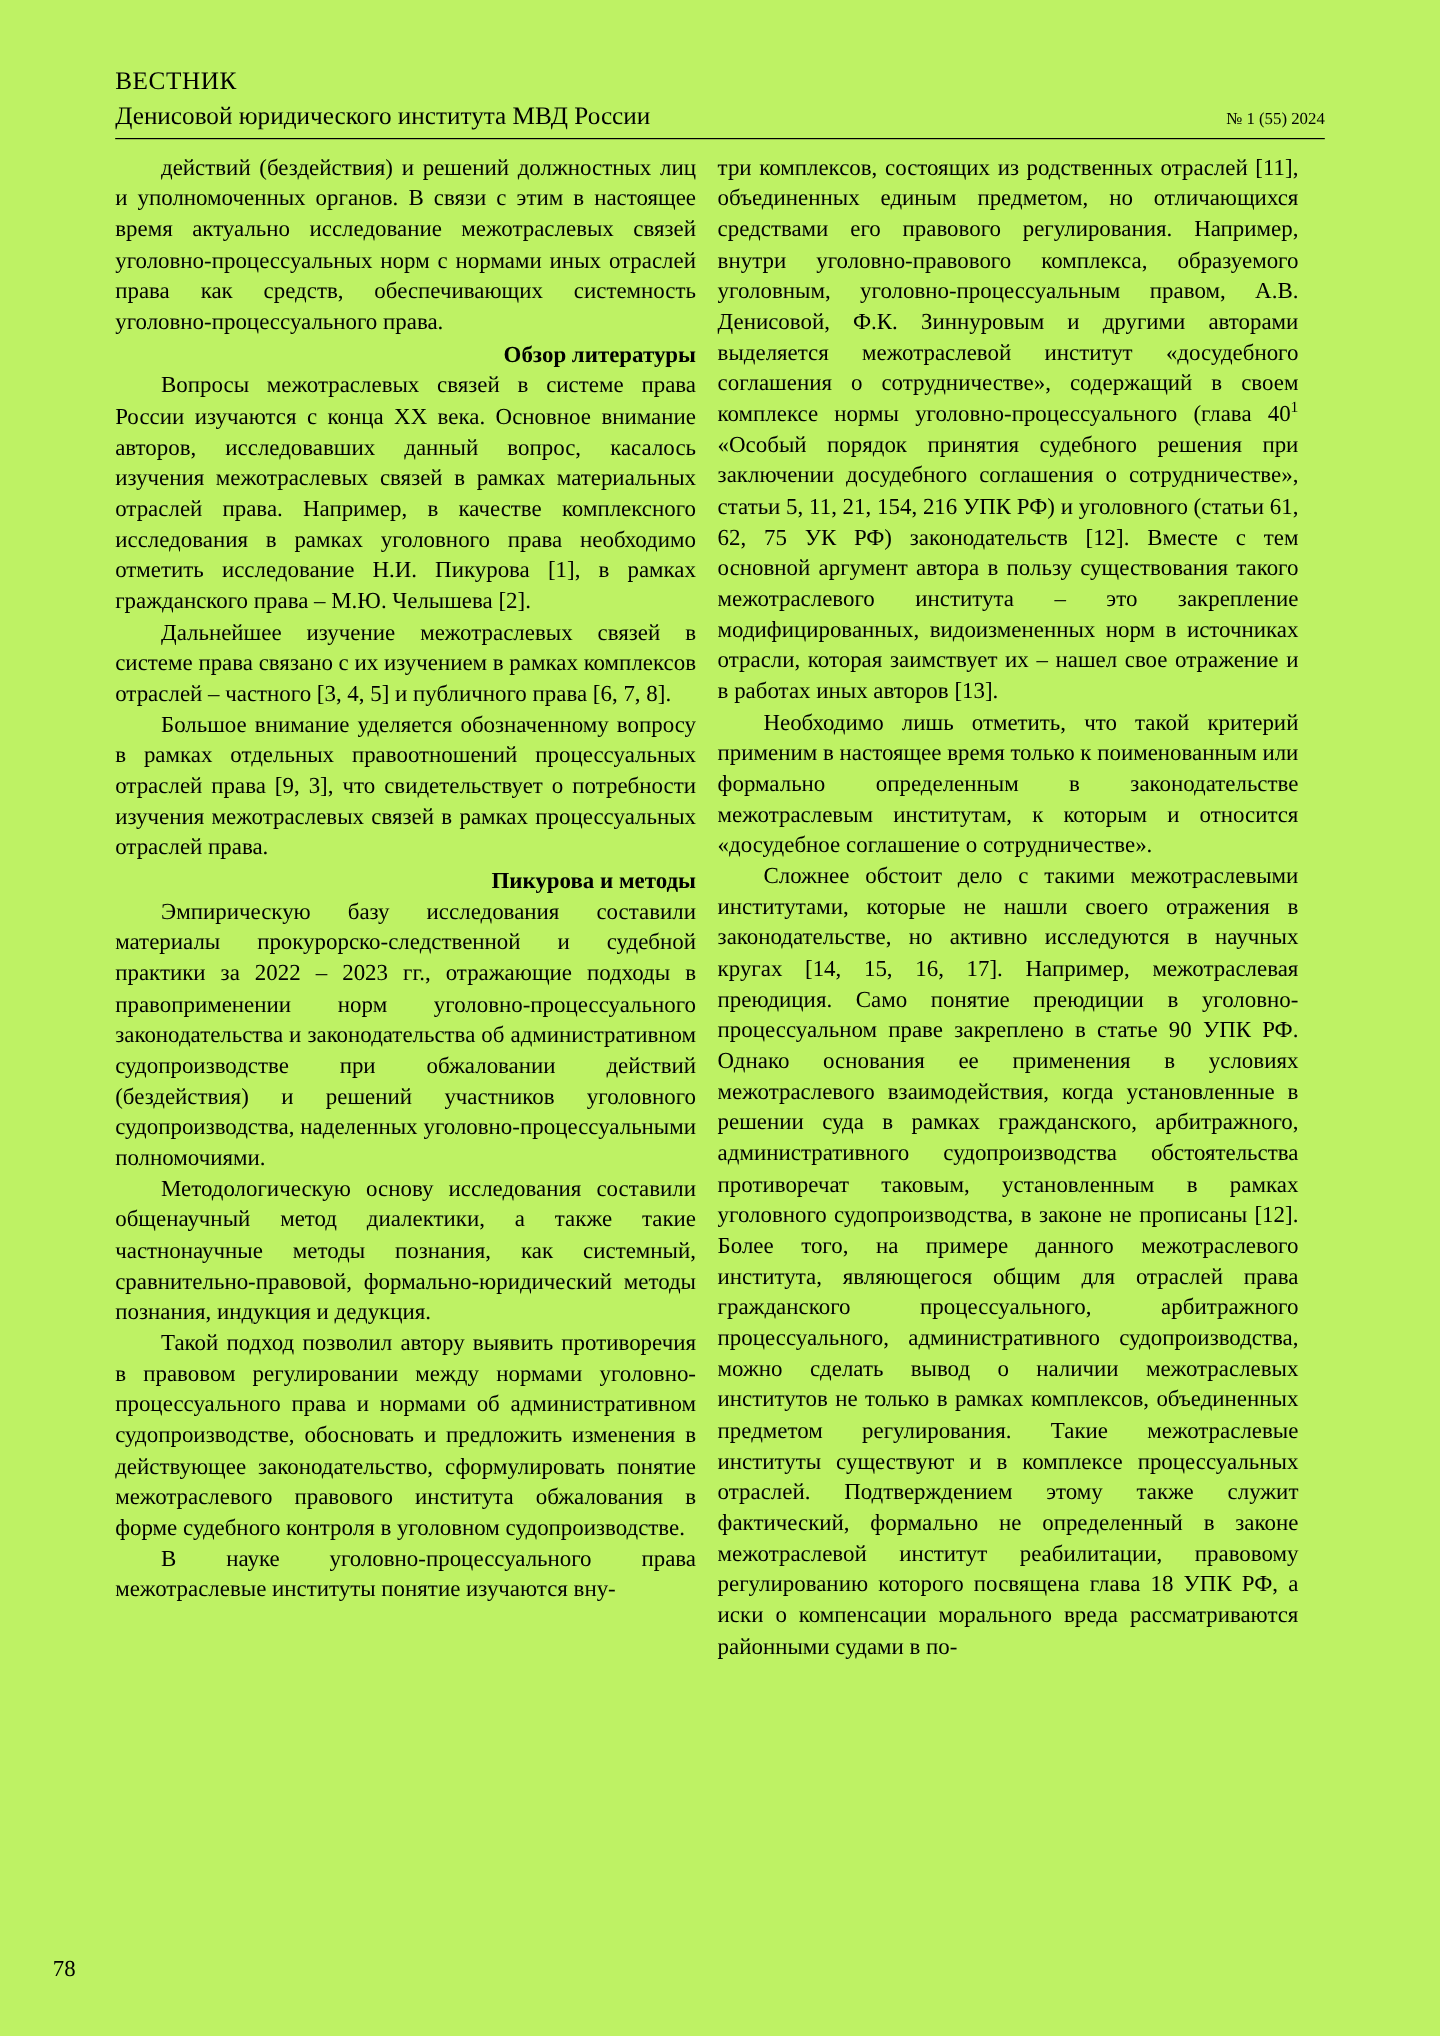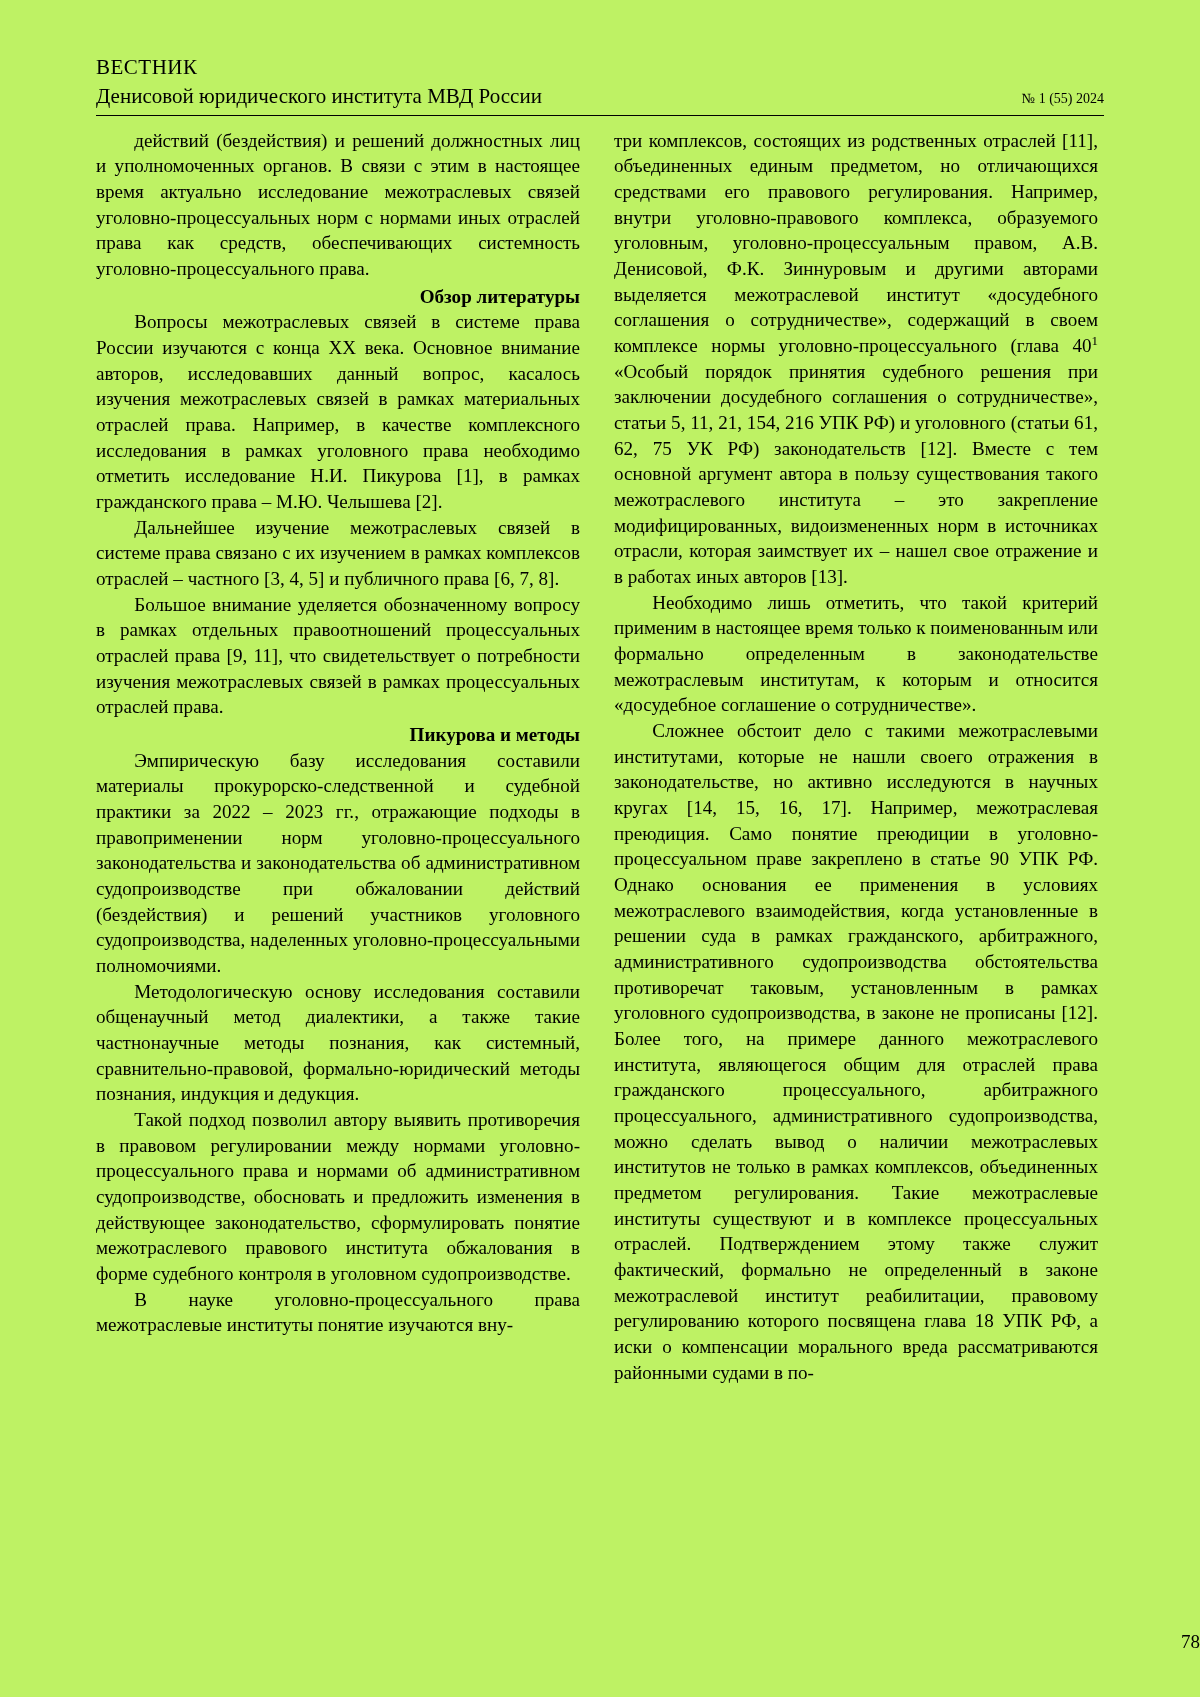--- a/index.html
+++ b/index.html
@@ -39,21 +39,21 @@
     font-size: 14px;
     white-space: nowrap;
   }
   .rule {
     border-bottom: 1.6px solid #000;
     margin-top: 5px;
     margin-bottom: 12px;
   }
   .columns {
     display: flex;
-    gap: 34px;
+    gap: 18px;
     align-items: flex-start;
   }
   .col {
     width: 484px;
     font-size: 19.1px;
     line-height: 1.345;
     text-align: justify;
     text-justify: inter-word;
     hyphens: manual;
   }
@@ -69,21 +69,21 @@
     font-weight: bold;
     text-align: right;
     margin: 2px 0 0 0;
     line-height: 1.345;
   }
   .footer {
     position: absolute;
     left: 0;
     right: 0;
     bottom: 44px;
-    text-align: right;
+    text-align: left;
     font-size: 19px;
     padding-left: 44px;
   }
   sup {
     font-size: 0.68em;
     vertical-align: super;
     line-height: 0;
   }
 </style>
 </head>
@@ -100,21 +100,21 @@
     <div class="rule"></div>
   </div>
 
   <div class="columns">
 
     <div class="col">
       <p>действий (бездействия) и решений должностных лиц и уполномоченных органов. В связи с этим в настоящее время актуально исследование межотраслевых связей уголовно-процессуальных норм с нормами иных отраслей права как средств, обеспечивающих системность уголовно-процессуального права.</p>
       <h2 class="section">Обзор литературы</h2>
       <p>Вопросы межотраслевых связей в системе права России изучаются с конца XX века. Основное внимание авторов, исследовавших данный вопрос, касалось изучения межотраслевых связей в рамках материальных отраслей права. Например, в качестве комплексного исследования в рамках уголовного права необходимо отметить исследование Н.И. Пикурова [1], в рамках гражданского права – М.Ю. Челышева [2].</p>
       <p>Дальнейшее изучение межотраслевых связей в системе права связано с их изучением в рамках комплексов отраслей – частного [3, 4, 5] и публичного права [6, 7, 8].</p>
-      <p>Большое внимание уделяется обозначенному вопросу в рамках отдельных правоотношений процессуальных отраслей права [9, 11], что свидетельствует о потребности изучения межотраслевых связей в рамках процессуальных отраслей права.</p>
+      <p>Большое внимание уделяется обозначенному вопросу в рамках отдельных правоотношений процессуальных отраслей права [9, 3], что свидетельствует о потребности изучения межотраслевых связей в рамках процессуальных отраслей права.</p>
       <h2 class="section">Пикурова и методы</h2>
       <p>Эмпирическую базу исследования составили материалы прокурорско-следственной и судебной практики за 2022 – 2023 гг., отражающие подходы в правоприменении норм уголовно-процессуального законодательства и законодательства об административном судопроизводстве при обжаловании действий (бездействия) и решений участников уголовного судопроизводства, наделенных уголовно-процессуальными полномочиями.</p>
       <p>Методологическую основу исследования составили общенаучный метод диалектики, а также такие частнонаучные методы познания, как системный, сравнительно-правовой, формально-юридический методы познания, индукция и дедукция.</p>
       <p>Такой подход позволил автору выявить противоречия в правовом регулировании между нормами уголовно-процессуального права и нормами об административном судопроизводстве, обосновать и предложить изменения в действующее законодательство, сформулировать понятие межотраслевого правового института обжалования в форме судебного контроля в уголовном судопроизводстве.</p>
       <p>В науке уголовно-процессуального права межотраслевые институты понятие изучаются вну-</p>
     </div>
 
     <div class="col">
       <p class="noindent"><span>три комплексов, состоящих из родственных отраслей [11], объединенных единым предметом, но отличающихся средствами его правового регулирования. Например, внутри уголовно-правового комплекса, образуемого уголовным, уголовно-процессуальным правом, А.В. Денисовой, Ф.К. Зиннуровым и другими авторами выделяется межотраслевой институт «досудебного соглашения о сотрудничестве», содержащий в своем комплексе нормы уголовно-процессуального (глава 40</span><sup>1</sup><span> «Особый порядок принятия судебного решения при заключении досудебного соглашения о сотрудничестве», статьи 5, 11, 21, 154, 216 УПК РФ) и уголовного (статьи 61, 62, 75 УК РФ) законодательств [12]. Вместе с тем основной аргумент автора в пользу существования такого межотраслевого института – это закрепление модифицированных, видоизмененных норм в источниках отрасли, которая заимствует их – нашел свое отражение и в работах иных авторов [13].</span></p>
       <p>Необходимо лишь отметить, что такой критерий применим в настоящее время только к поименованным или формально определенным в законодательстве межотраслевым институтам, к которым и относится «досудебное соглашение о сотрудничестве».</p>

